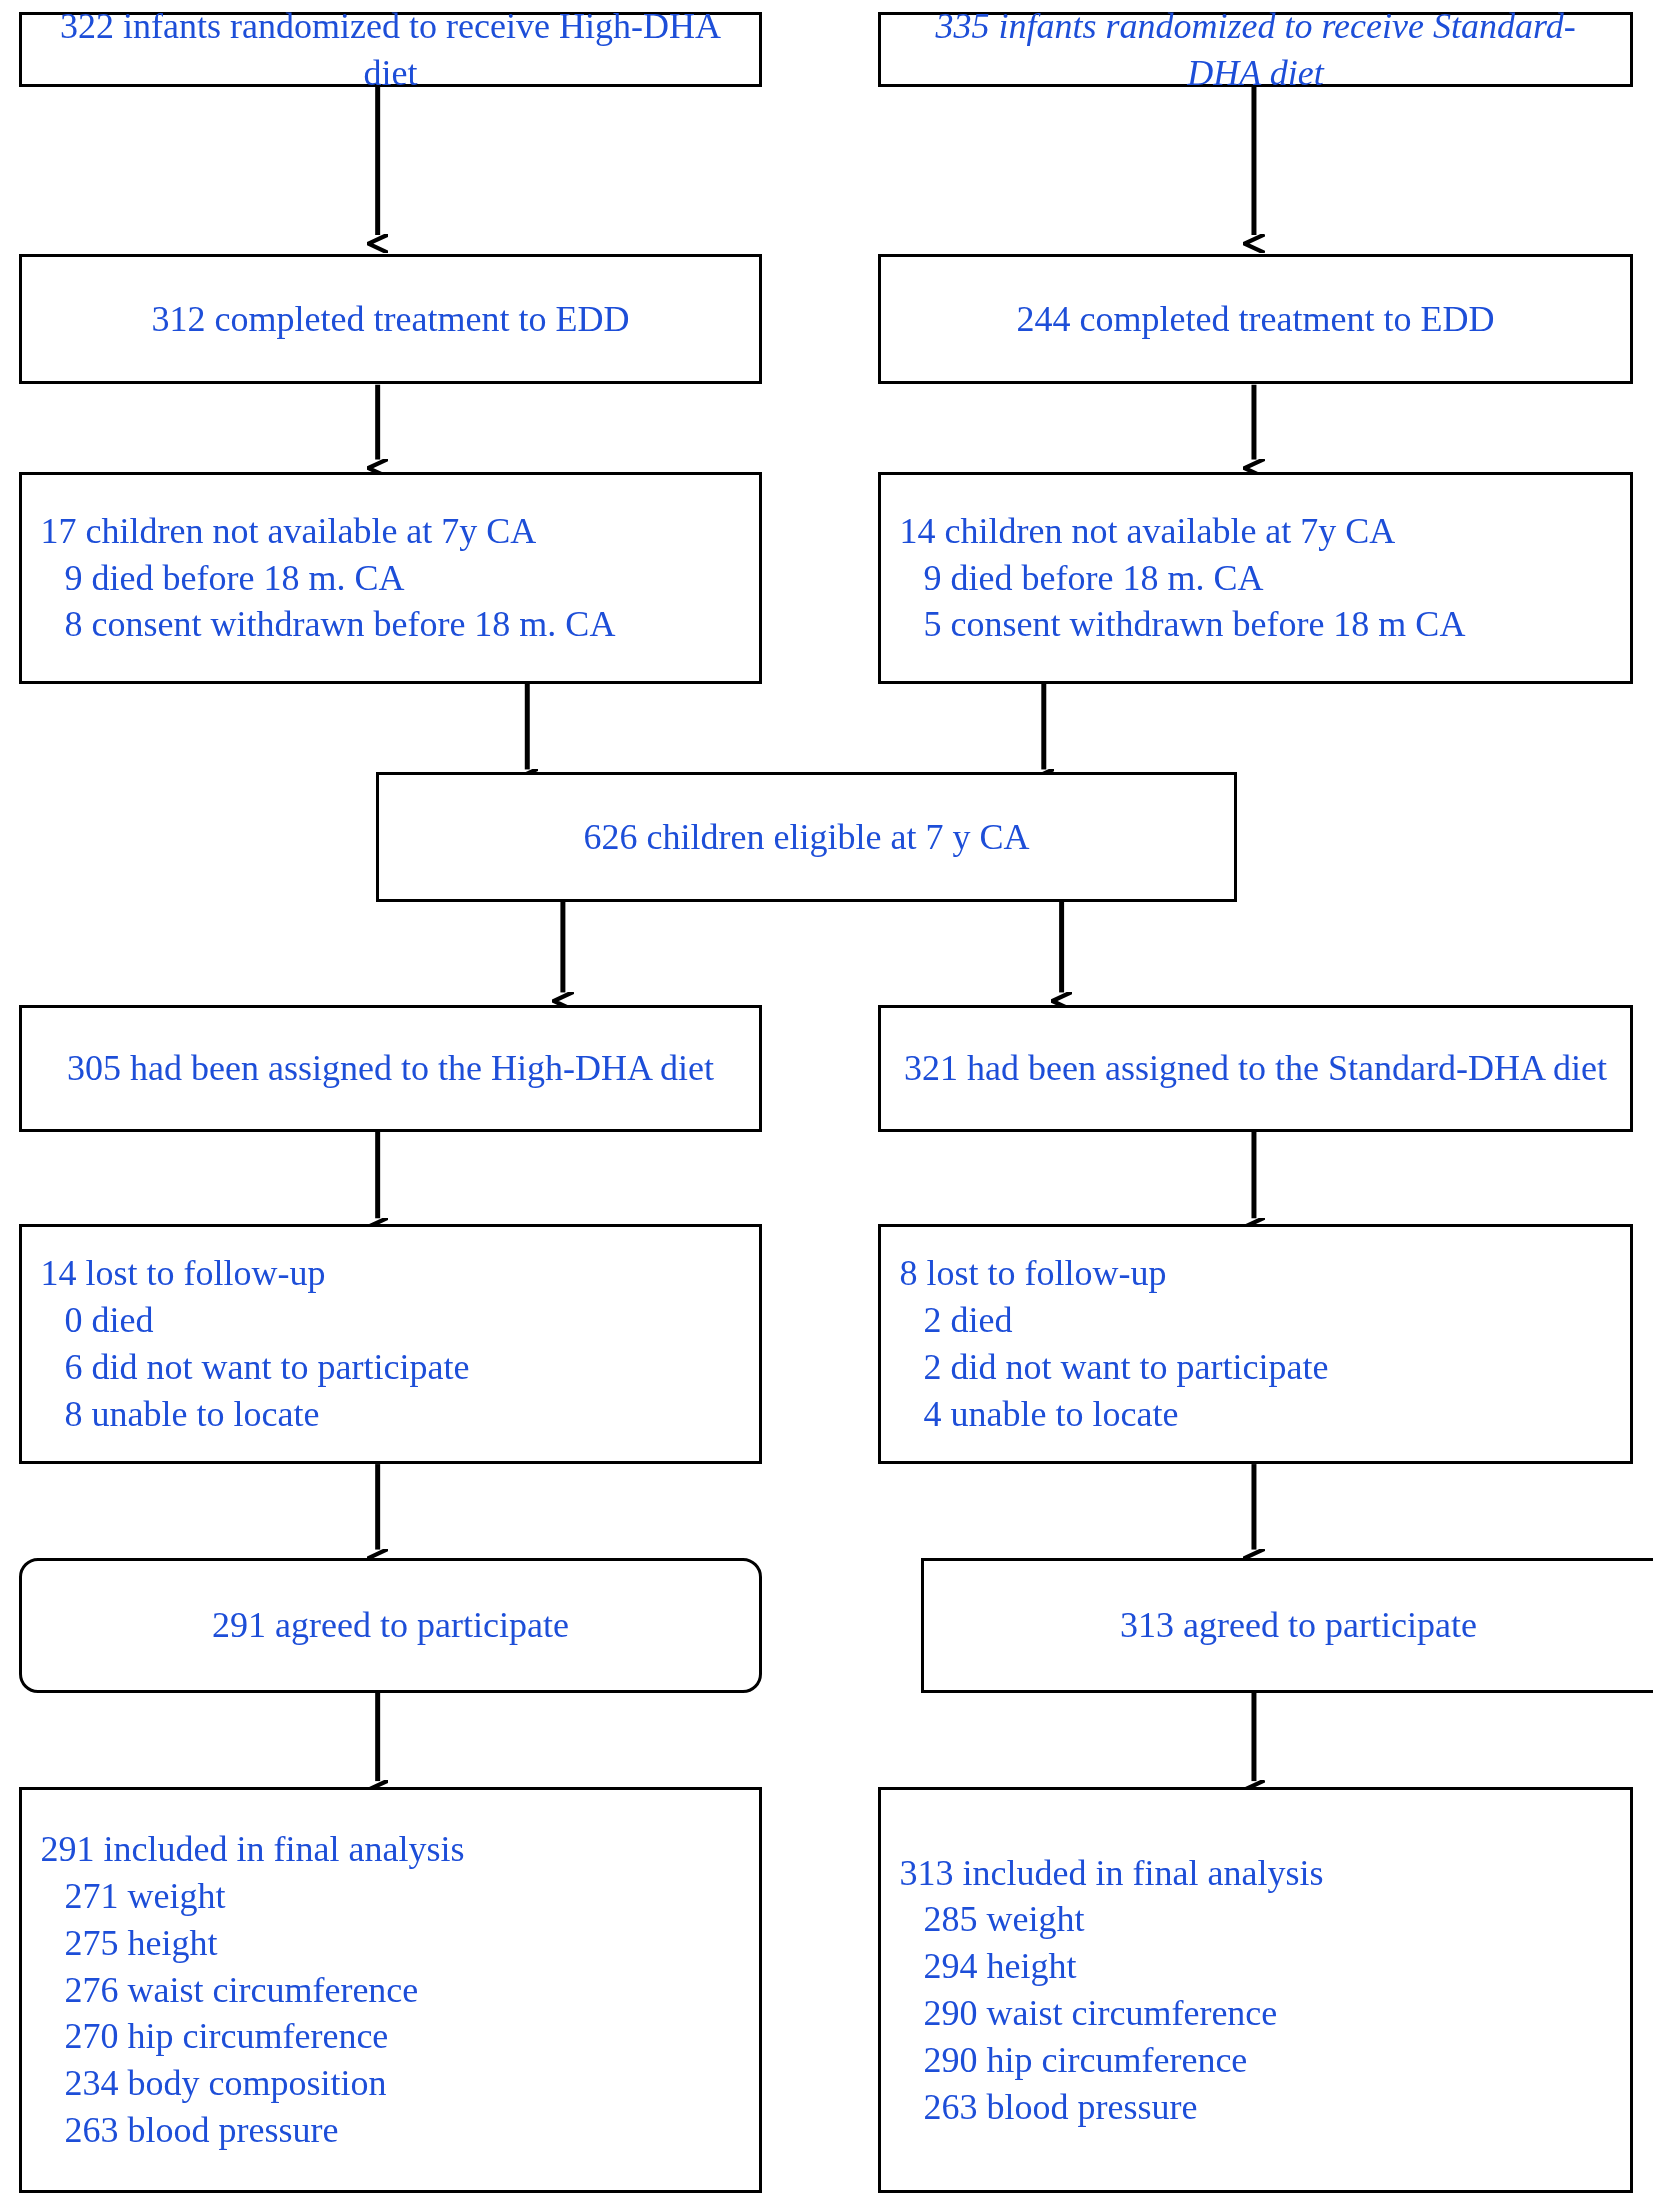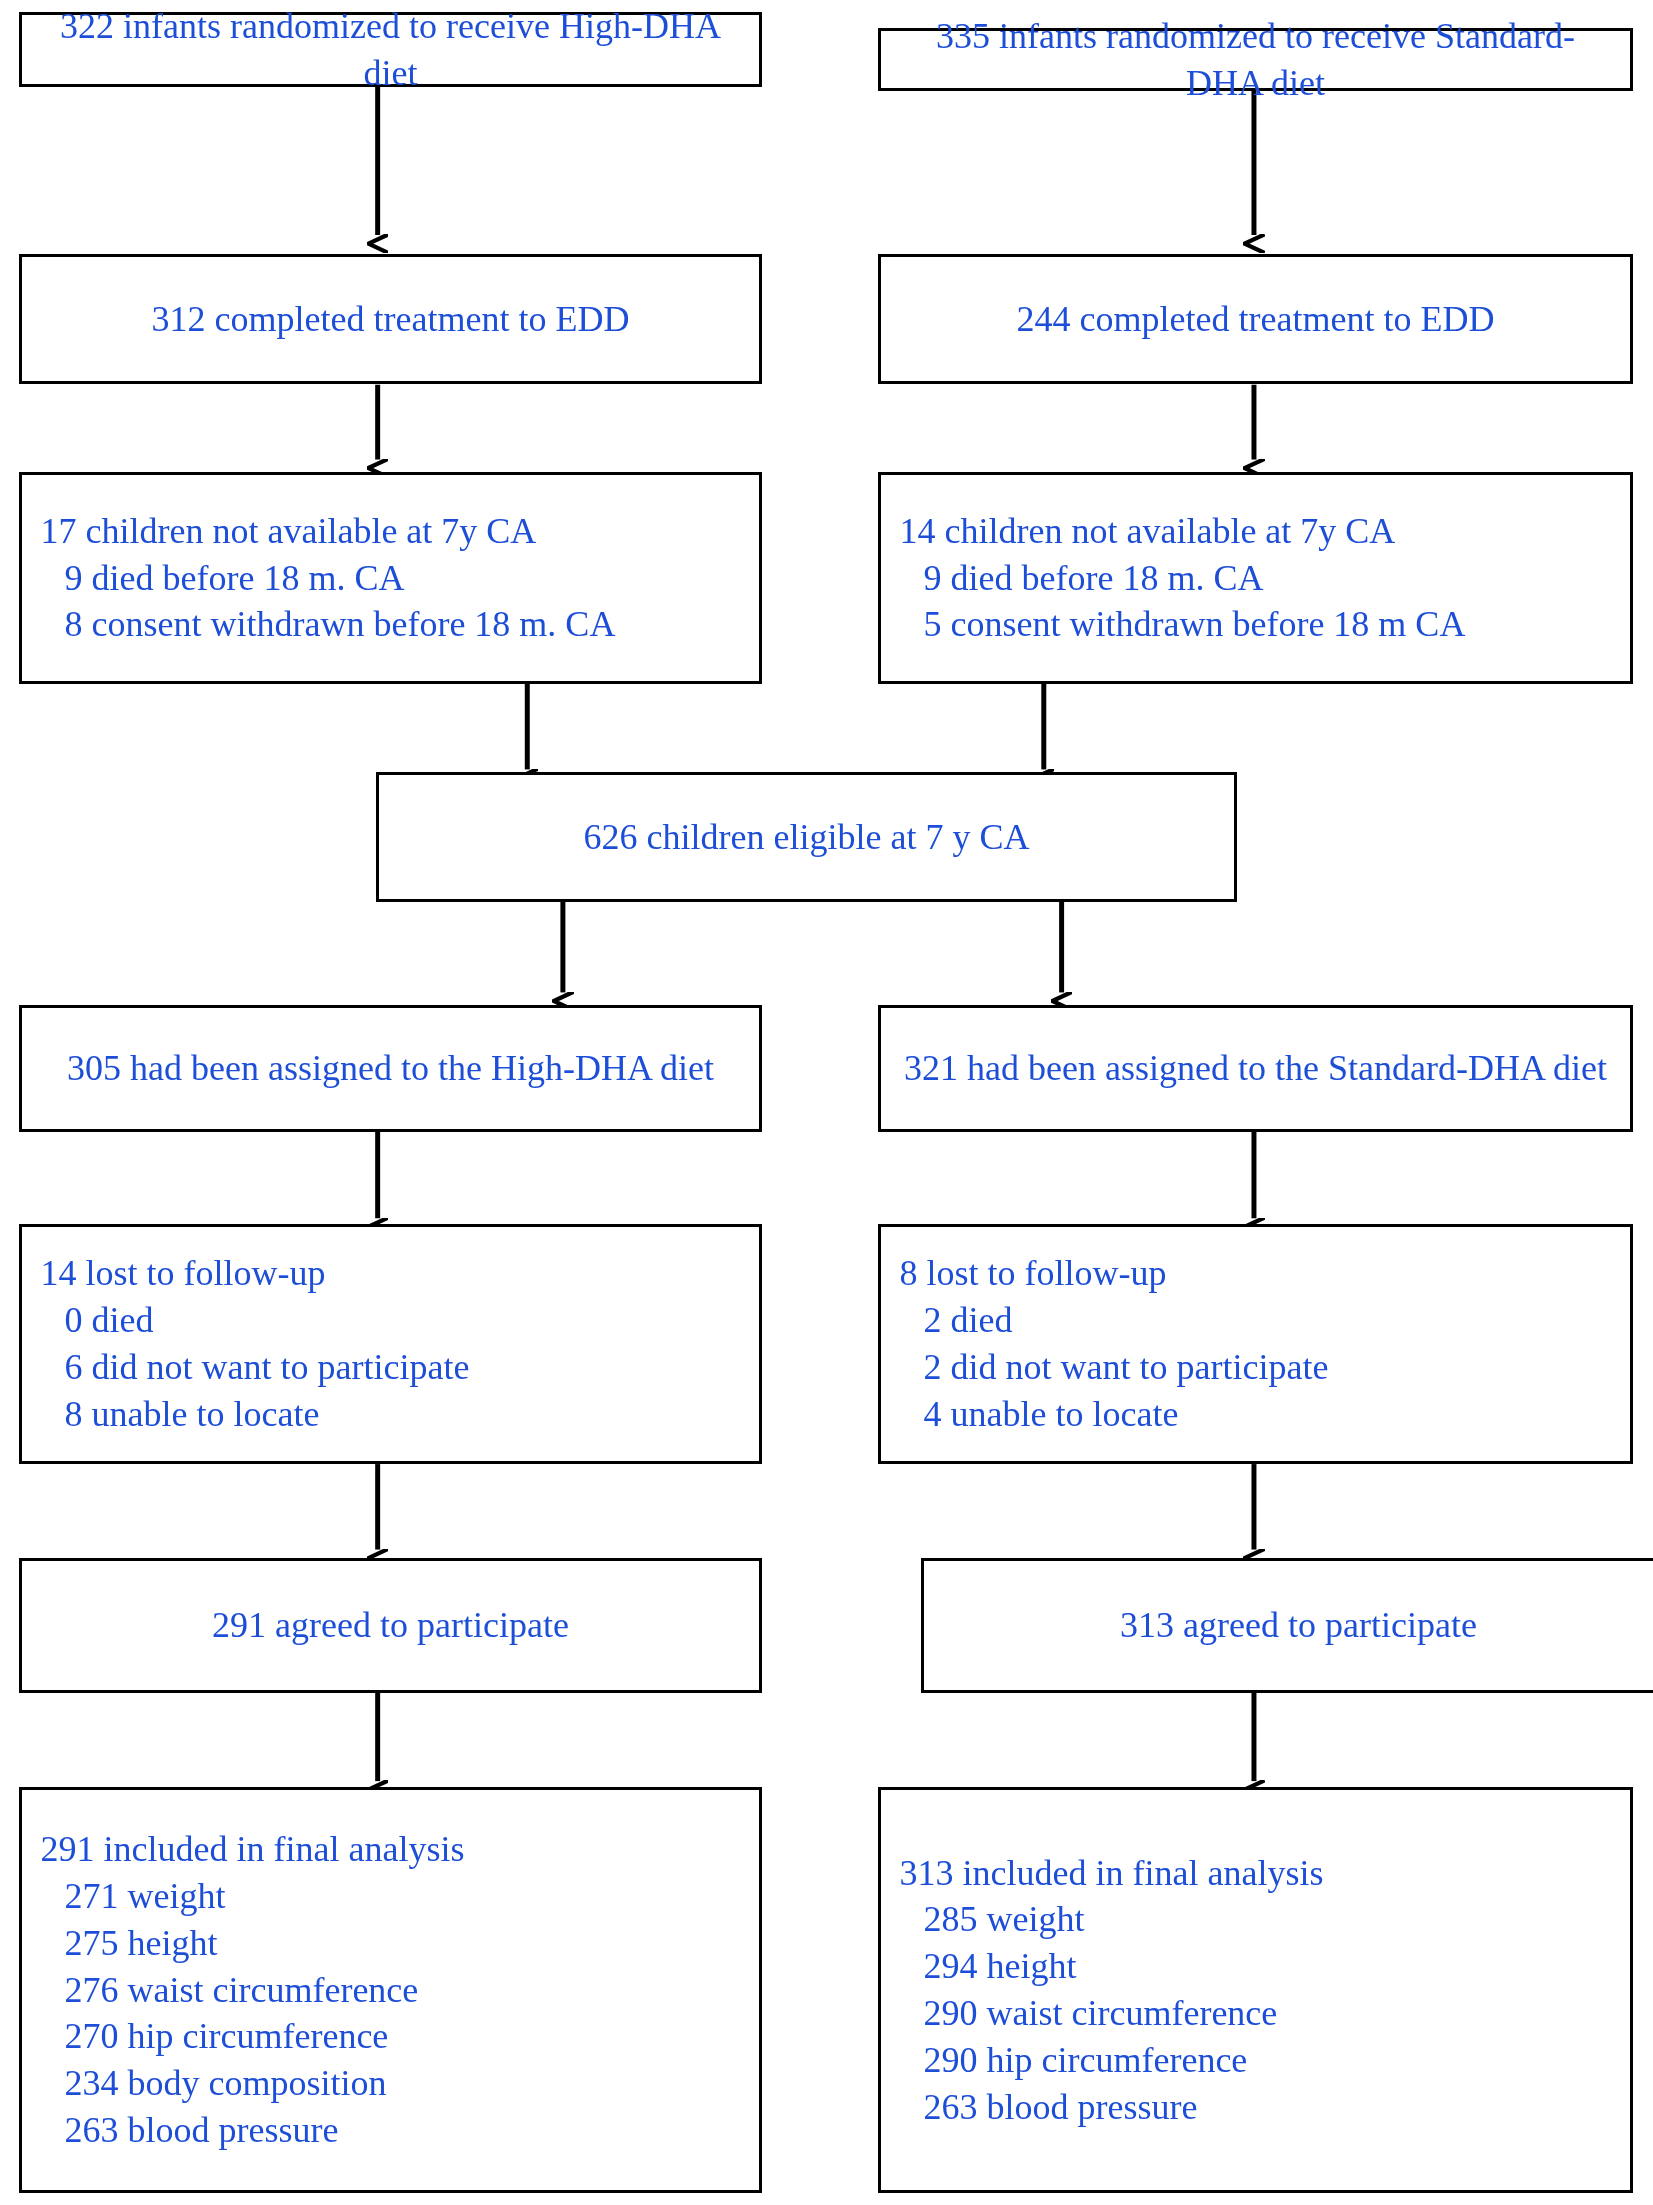--- a/index.html
+++ b/index.html
@@ -96,21 +96,21 @@
       <line x1="1760" y1="2375" x2="1760" y2="2500" marker-end="url(#ah)"></line>
     </g>
   </svg>
 
   <div class="node center-align" style="left:19px; top:12px; width:743px; height:75px;">
     <div class="node-inner">
       <div class="line wrapline">322 infants randomized to receive High-DHA diet</div>
     </div>
   </div>
 
-  <div class="node center-align" style="left:878px; top:28px; width:755px; height:63px;">
+  <div class="node center-align" style="left:878px; top:12px; width:755px; height:75px;font-style:italic;">
     <div class="node-inner">
       <div class="line wrapline">335 infants randomized to receive Standard-DHA diet</div>
     </div>
   </div>
 
   <div class="node center-align" style="left:19px; top:254px; width:743px; height:130px;">
     <div class="node-inner">
       <div class="line">312 completed treatment to EDD</div>
     </div>
   </div>
@@ -166,21 +166,21 @@
 
   <div class="node left-align" style="left:878px; top:1224px; width:755px; height:240px;">
     <div class="node-inner">
       <div class="line">8 lost to follow-up</div>
       <div class="line sub">2 died</div>
       <div class="line sub">2 did not want to participate</div>
       <div class="line sub">4 unable to locate</div>
     </div>
   </div>
 
-  <div class="node center-align" style="left:19px; top:1558px; width:743px; height:135px;">
+  <div class="node center-align" style="left:19px; top:1558px; width:743px; height:135px;border-radius:19px;">
     <div class="node-inner">
       <div class="line">291 agreed to participate</div>
     </div>
   </div>
 
   <div class="node center-align" style="left:878px; top:1558px; width:755px; height:135px;margin-left:43px;">
     <div class="node-inner">
       <div class="line">313 agreed to participate</div>
     </div>
   </div>

